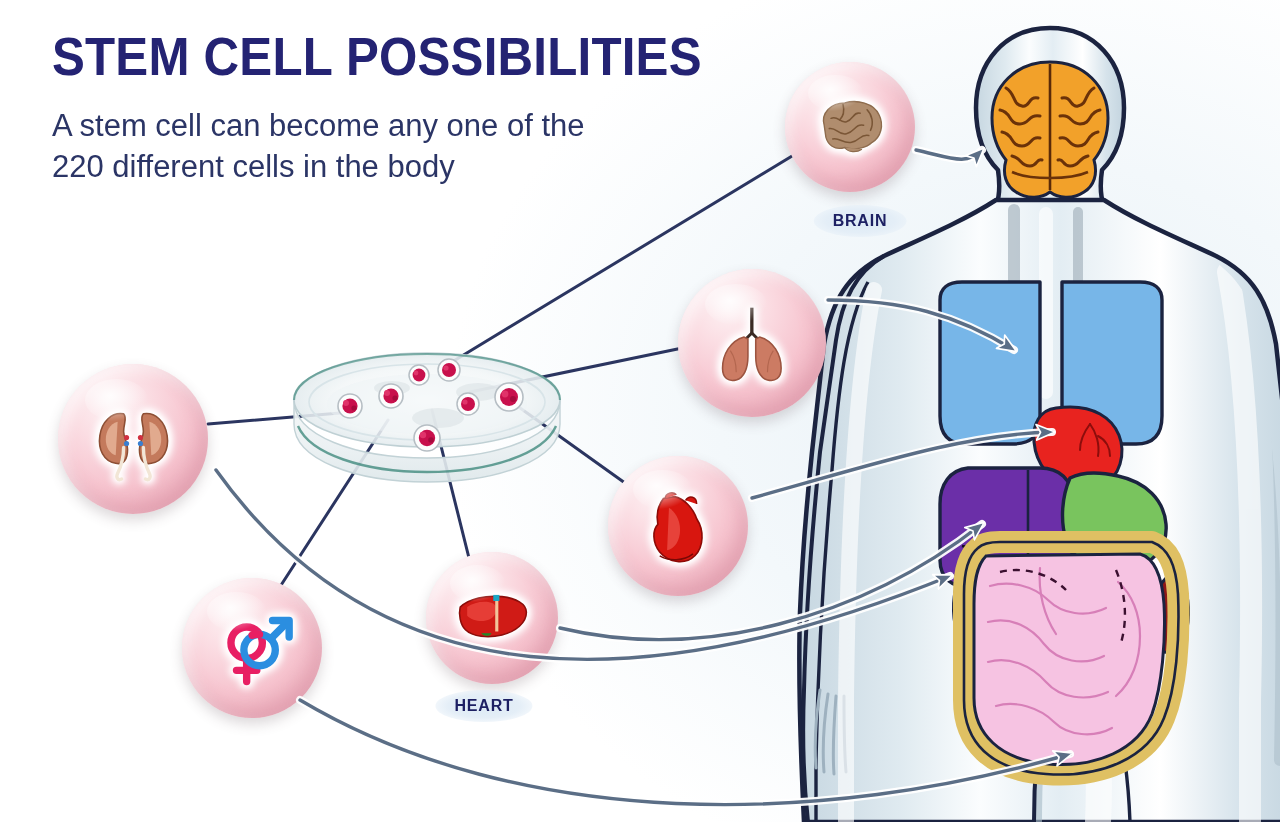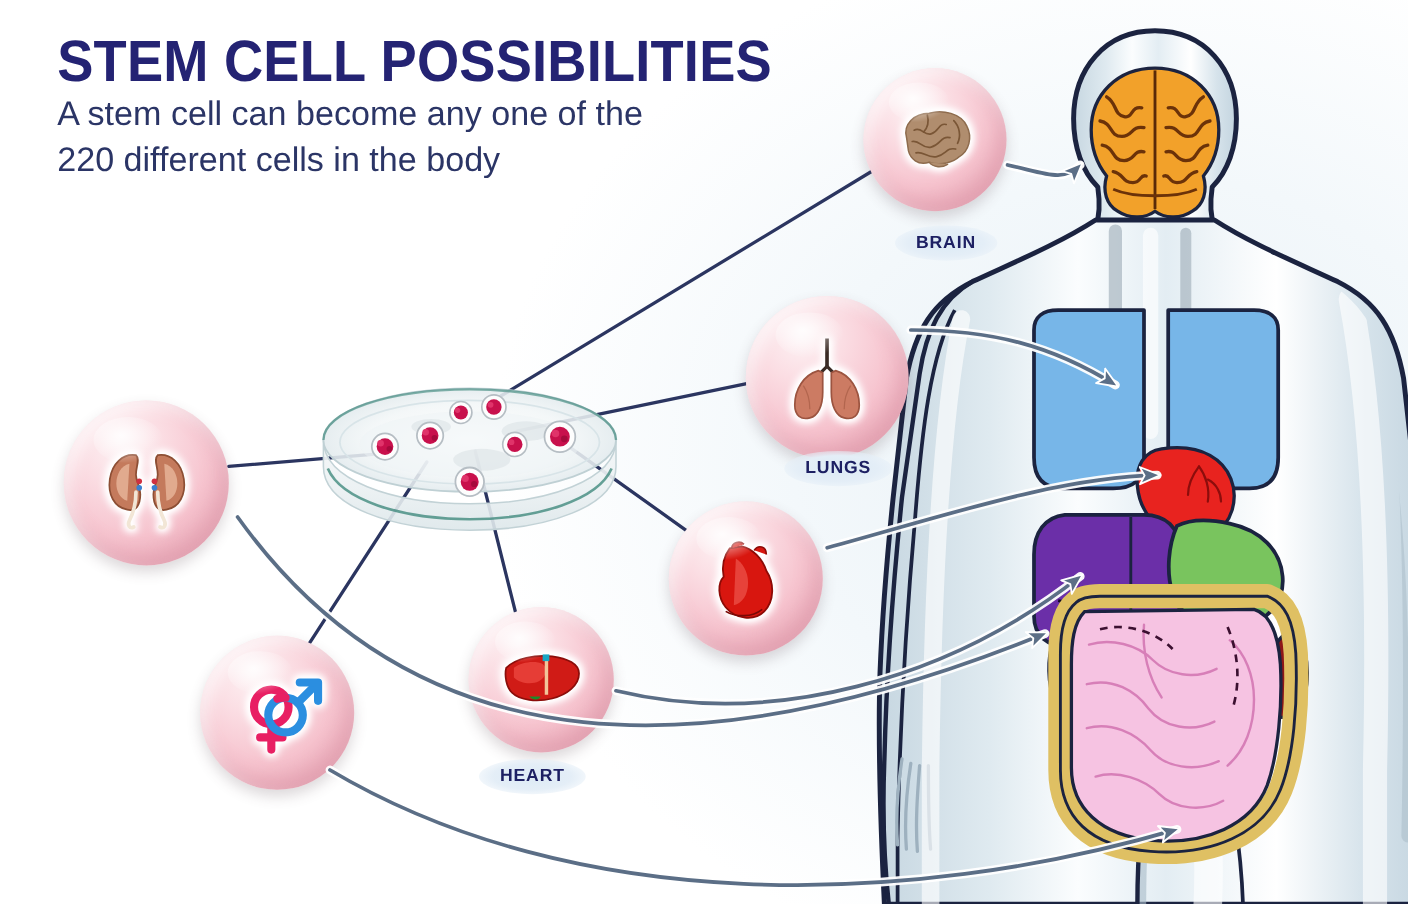--- a/index.html
+++ b/index.html
@@ -25,20 +25,21 @@
     font-size: 53px;
     font-weight: 700;
     letter-spacing: 0.2px;
     color: #242373;
     line-height: 1.0;
     transform: scaleX(0.93);
     transform-origin: left center;
     white-space: nowrap;
   }
   #page-subtitle {
+    margin-top: 22px;
     font-size: 31px;
     font-weight: 400;
     line-height: 1.33;
     color: #2b3566;
     max-width: 560px;
   }
 
   
   .layer { position: absolute; left: 0; top: 0; width: 1280px; height: 822px; }
   #line-layer  { z-index: 3; }
@@ -365,21 +366,20 @@
                  C42 86, 46 76, 46 64 L46 46 Z" fill="#cc7b63" stroke="#9c5440" stroke-width="1.6"></path>
         <path d="M58 44 C72 48, 80 62, 80 76 C80 86, 74 90, 66 88
                  C58 86, 54 76, 54 64 L54 46 Z" fill="#cc7b63" stroke="#9c5440" stroke-width="1.6"></path>
         <g stroke="#a85d46" stroke-width="1.2" fill="none" opacity="0.7">
           <path d="M28 58 C32 64, 34 72, 34 80"></path>
           <path d="M72 58 C68 64, 66 72, 66 80"></path>
         </g>
       </svg>
     </div>
   </div>
-  <div class="organ-label" style="left:762px; top:410px;">LUNGS</div>
 
   <div class="cell-bubble" style="left:608px; top:456px; width:140px; height:140px;">
     <div class="organ-art">
       <svg viewBox="0 0 100 100">
         <path d="M34 20 C28 28, 26 38, 28 48 C22 54, 22 68, 30 78
                  C40 90, 58 92, 68 82 C78 72, 78 54, 70 42
                  C66 30, 56 20, 46 18 Z" fill="#d8160f" stroke="#8e0a06" stroke-width="1.8"></path>
         <path d="M40 30 C46 34, 52 42, 52 54 C52 66, 46 74, 38 76" fill="#ef5a52" opacity="0.65" stroke="none"></path>
         <path d="M36 20 C36 14, 44 12, 48 16" fill="#d8160f" stroke="#8e0a06" stroke-width="1.6"></path>
         <path d="M58 22 C62 16, 70 18, 70 26" fill="#d8160f" stroke="#8e0a06" stroke-width="1.6"></path>

